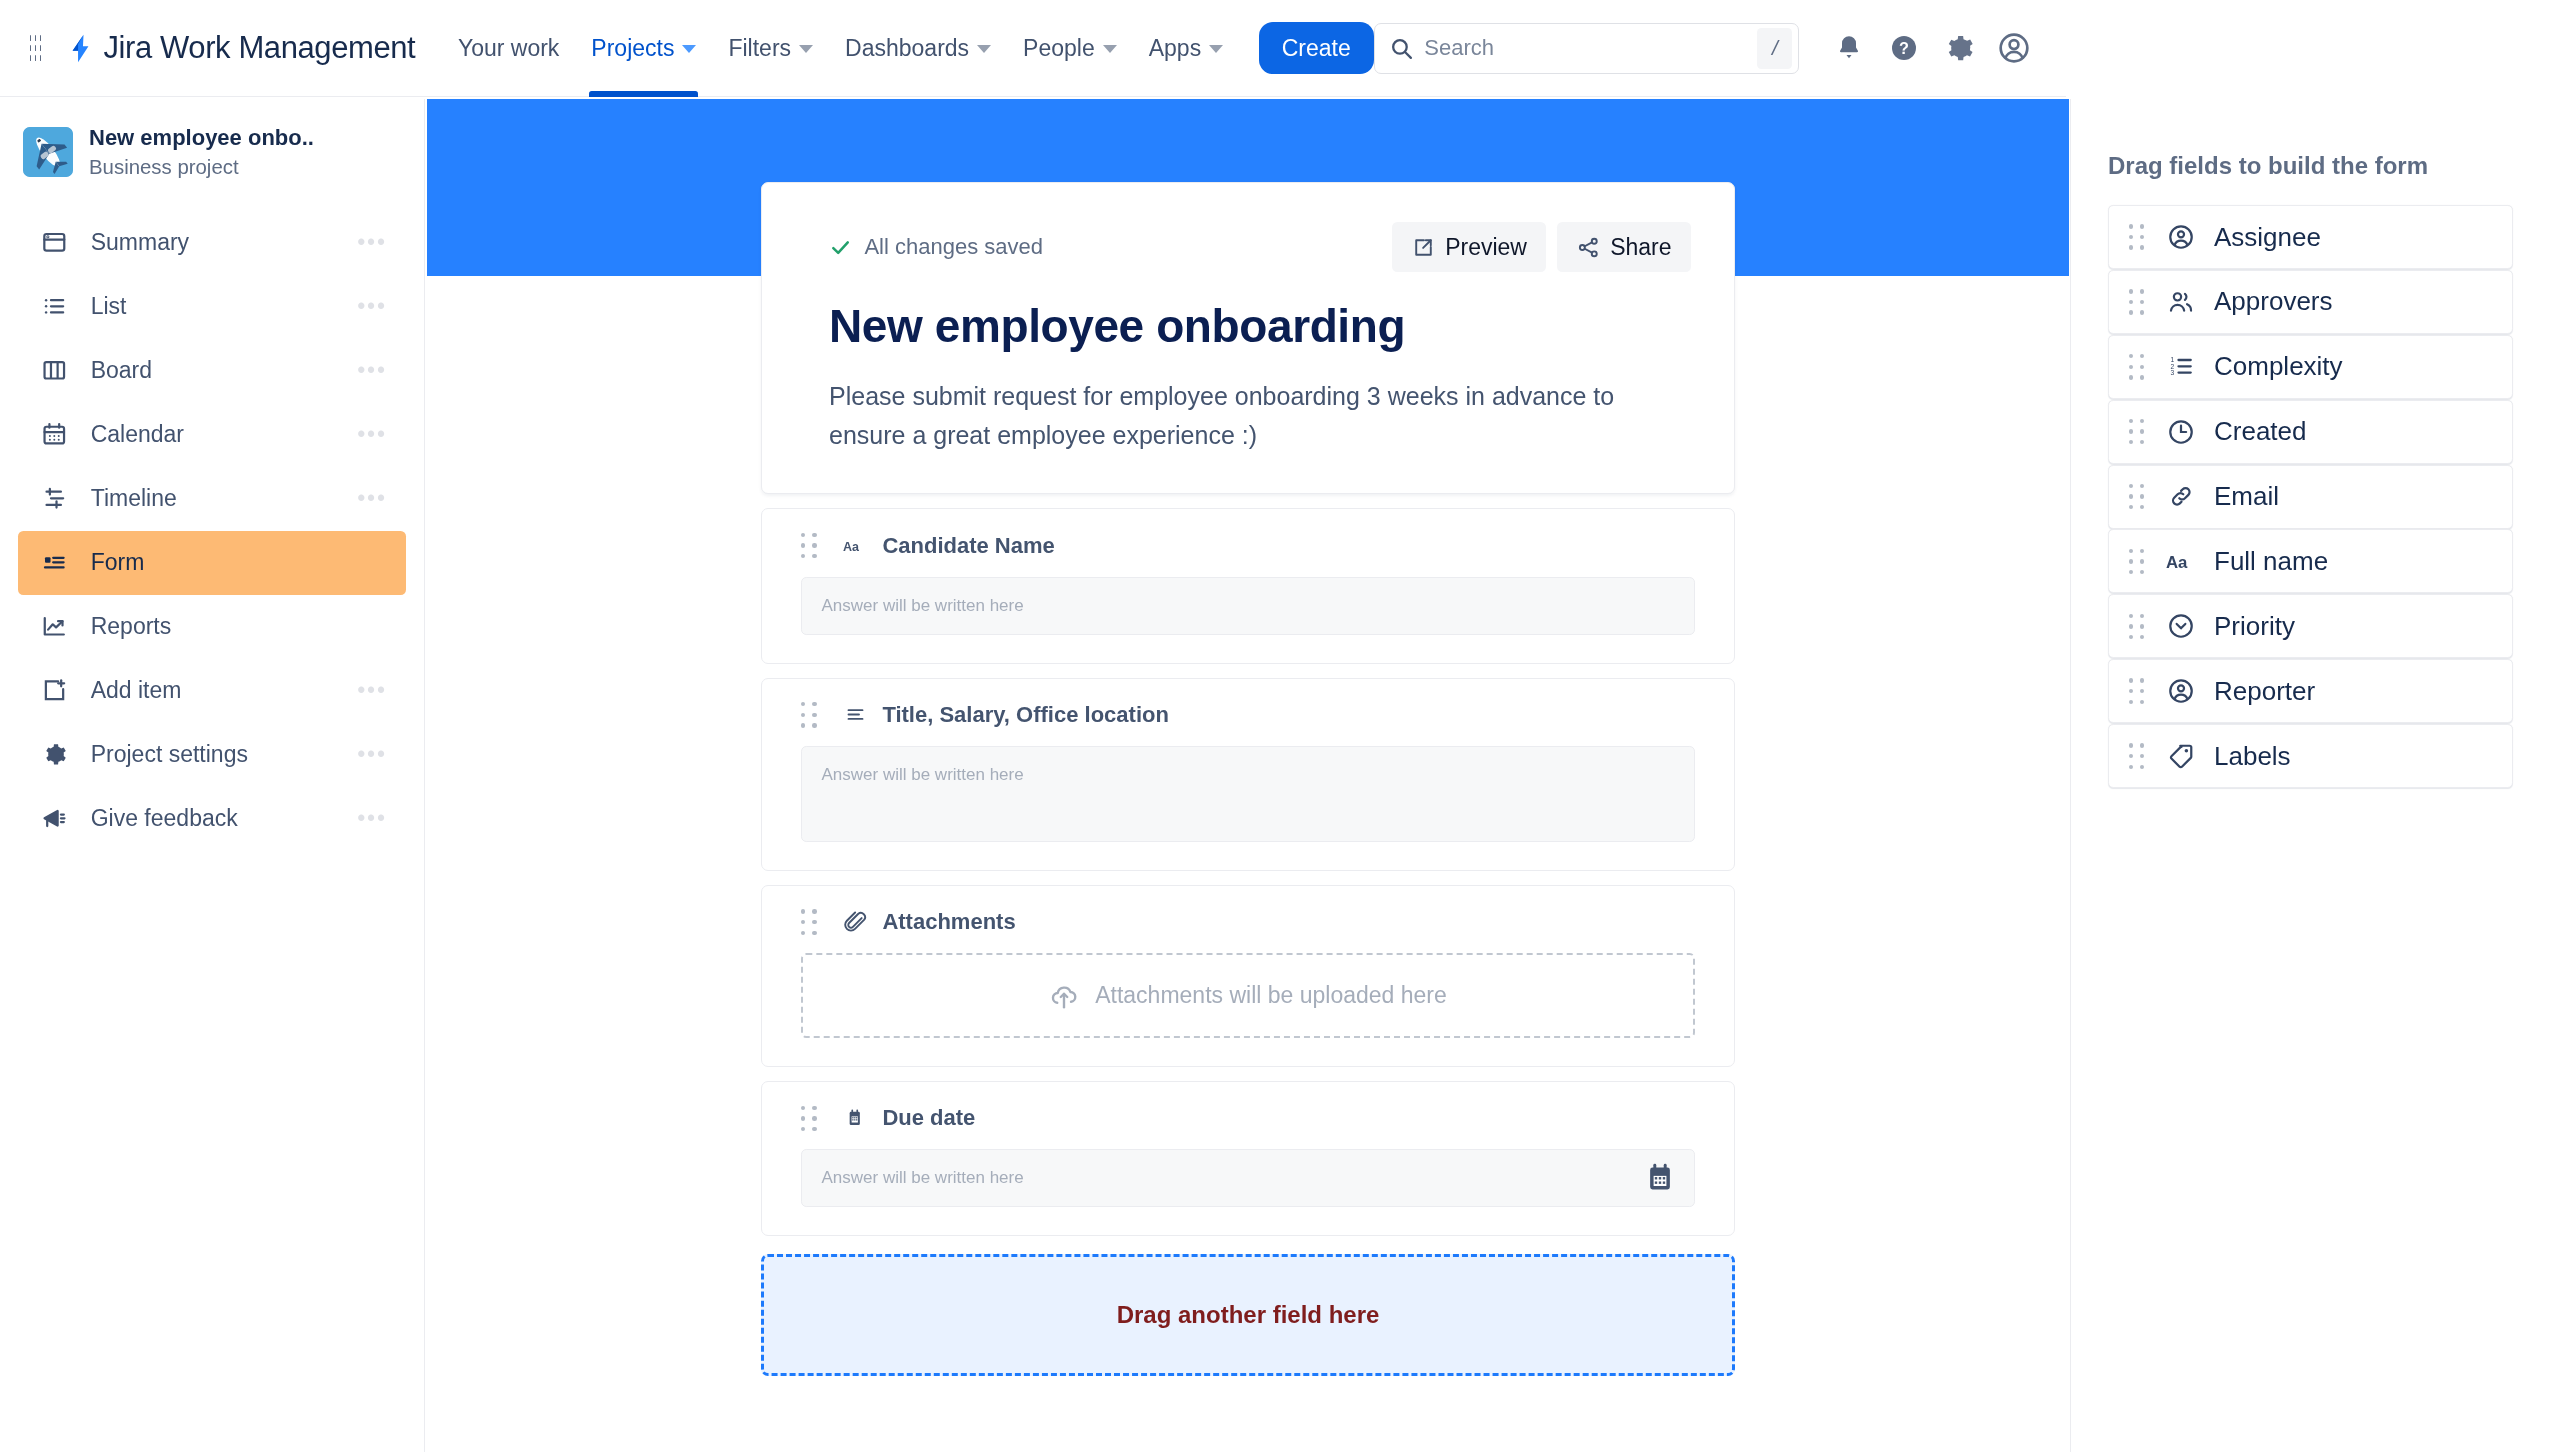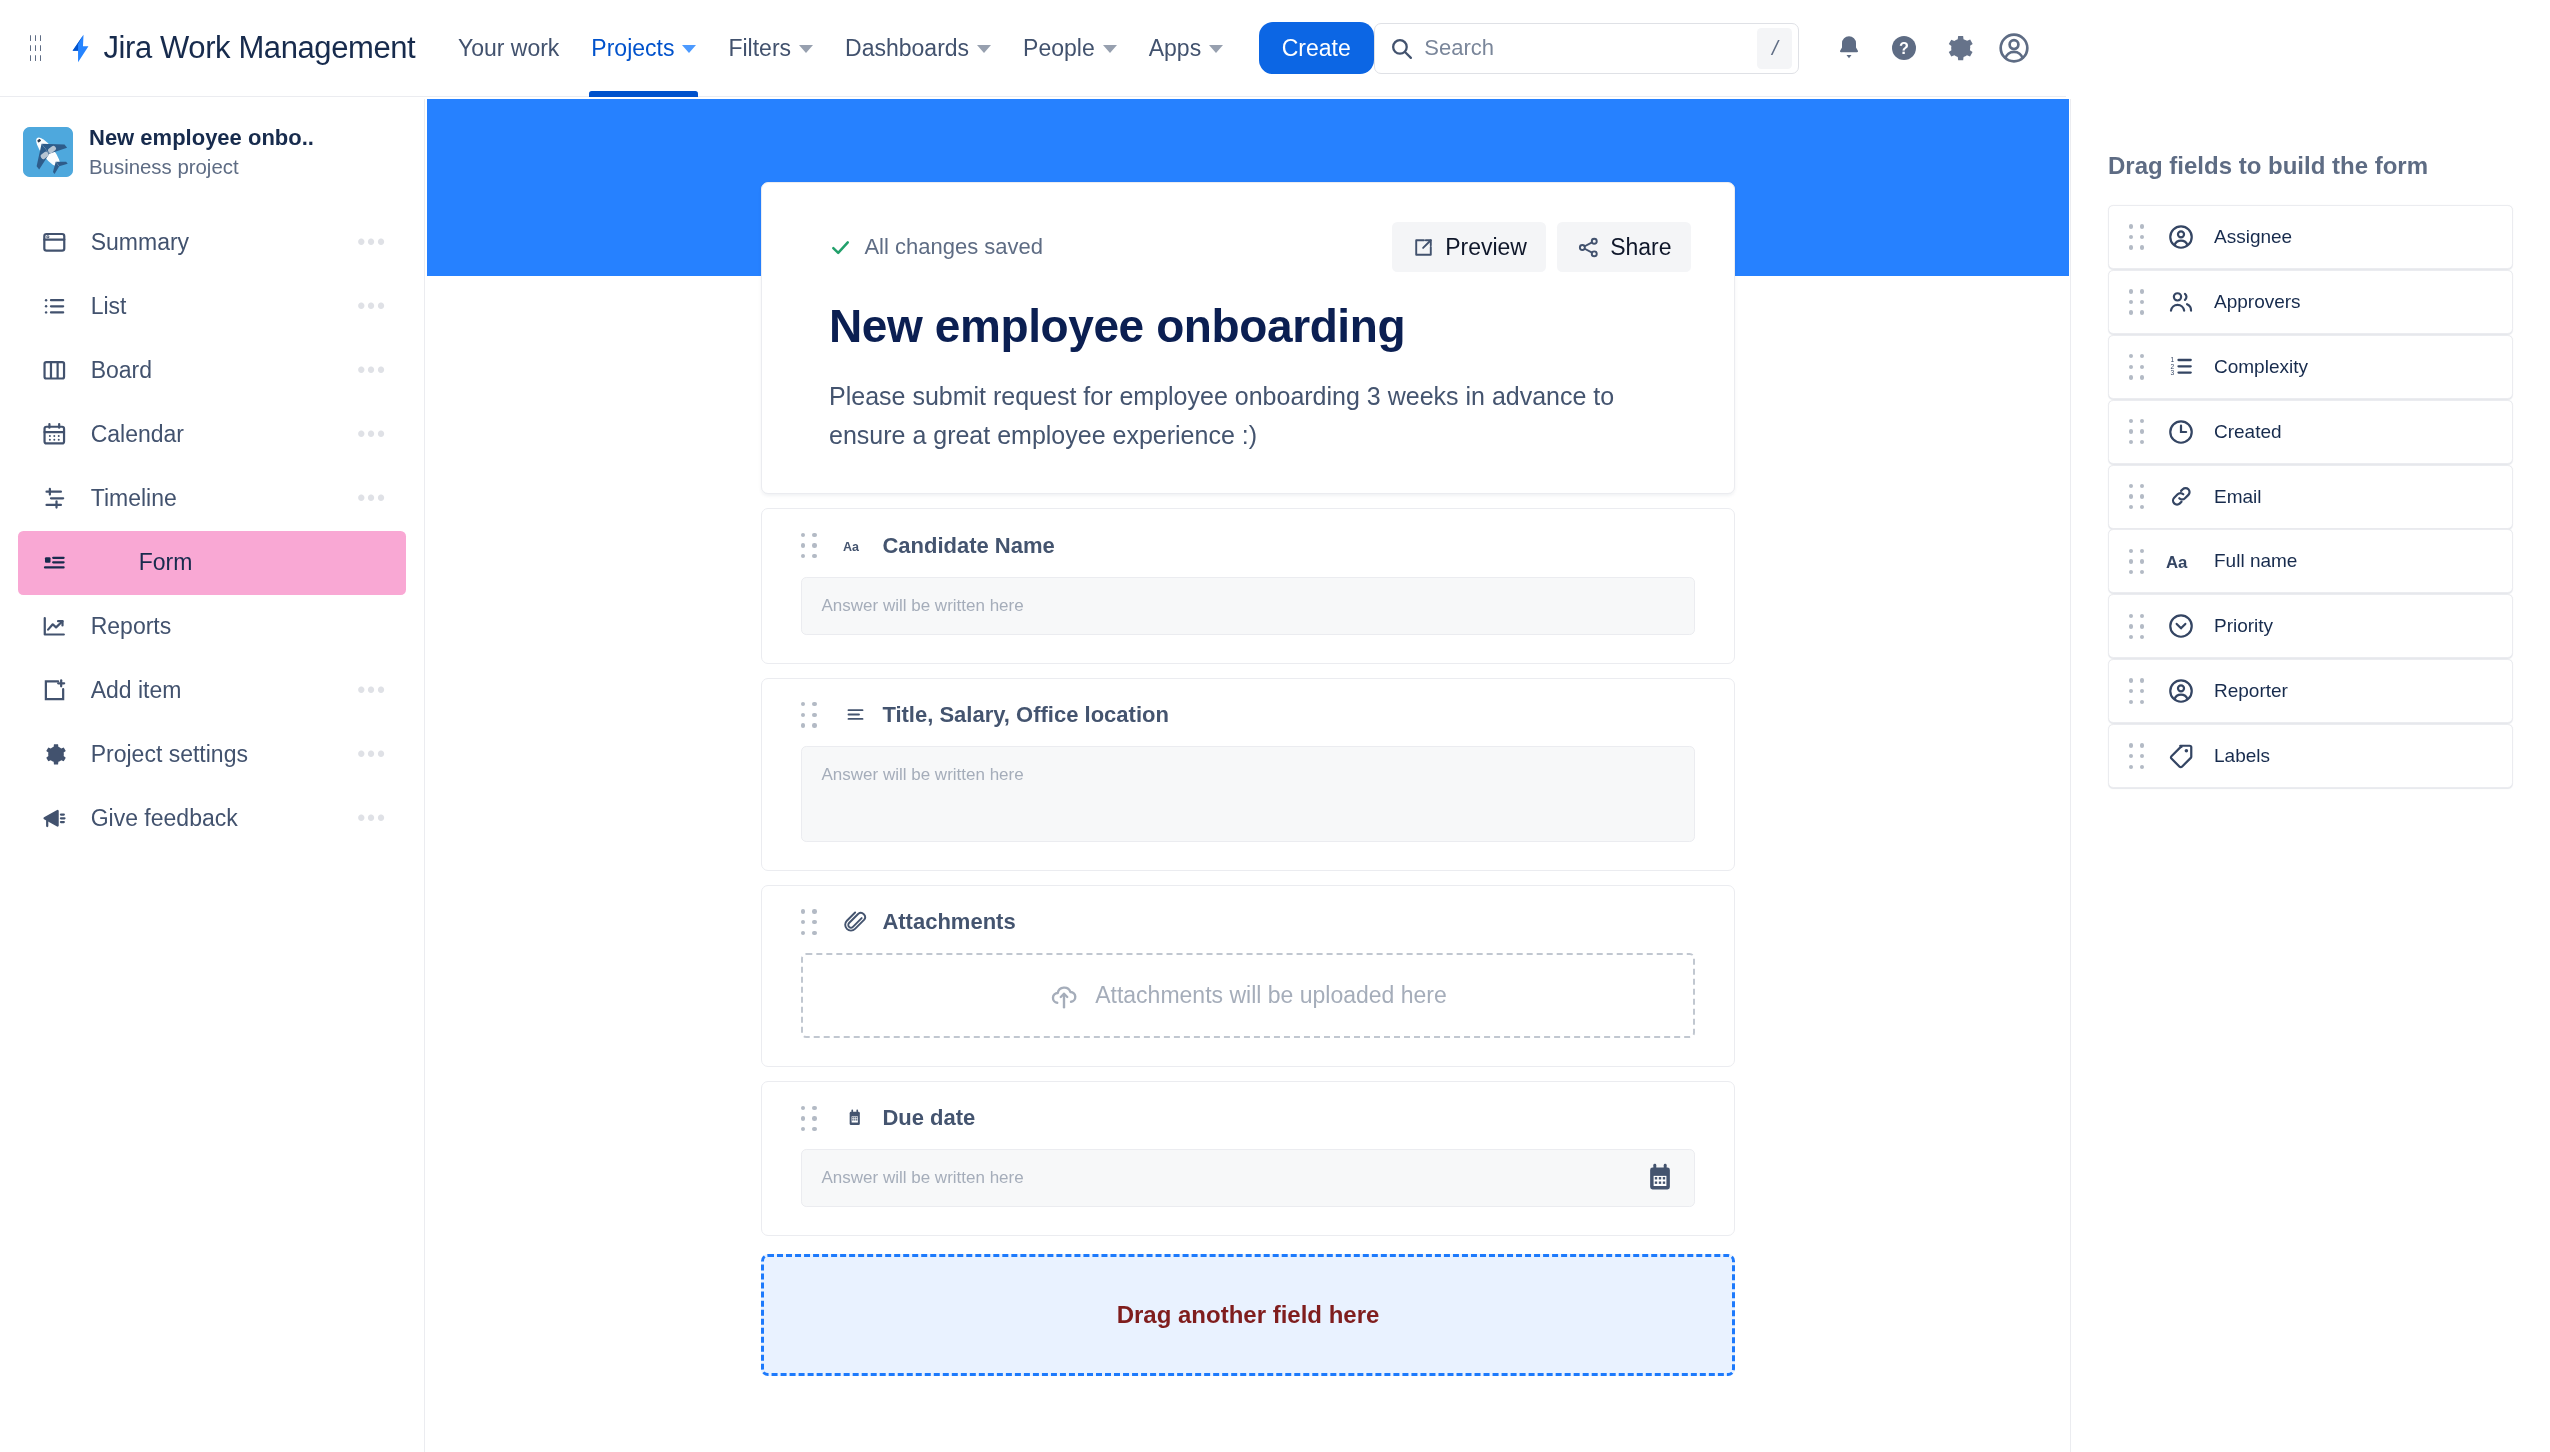--- a/index.html
+++ b/index.html
@@ -90,21 +90,21 @@
   .proj-name {
     font-size: 22px; font-weight: 700; color: #172b4d; line-height: 1.25;
     white-space: nowrap; overflow: hidden; text-overflow: ellipsis;
   }
   .proj-type { font-size: 20.4px; color: #5e6c84; line-height: 1.3; margin-top: 2.7px; }
 
   .navitem {
     display: flex; align-items: center; height: 64px; margin: 0 17.7px;
     padding: 0 19.5px; border-radius: 5.3px; cursor: pointer; position: relative;
   }
-  .navitem.selected { background: #f9a8d4; gap: 48px; }
+  .navitem.selected { background: #fdba74; }
   .navitem .ni-icon { width: 34px; flex: 0 0 34px; display: flex; align-items: center; justify-content: center; margin-right: 19.5px; }
   .navitem .ni-label { font-size: 23px; color: #42526e; white-space: nowrap; }
   .navitem.selected .ni-label { color: #172b4d; }
   .navitem .ni-more {
     margin-left: auto; font-size: 23px; color: #dfe1e6; letter-spacing: 1.8px; line-height: 0.4;
   }
 
   
   .canvas {
     position: absolute; top: 99px; left: 427px;
@@ -178,21 +178,21 @@
   }
   .rp-title { font-size: 24px; font-weight: 700; color: #5e6c84; margin-bottom: 25px; }
   .rp-item {
     height: 64px; background: #fff; border: 1.8px solid #ebecf0; border-radius: 5.3px;
     box-shadow: 0 0.9px 0.9px rgba(9,30,66,0.10);
     display: flex; align-items: center; padding: 0 19.5px; margin-bottom: 0.9px; cursor: grab;
   }
   .rp-item + .rp-item { margin-top: 0.9px; }
   .rp-item .grip { margin-right: 19.5px; }
   .rp-icon { width: 34px; flex: 0 0 34px; display: flex; align-items: center; justify-content: center; margin-right: 16px; }
-  .rp-label { font-size: 19px; color: #172b4d; white-space: nowrap; }
+  .rp-label { font-size: 26px; color: #172b4d; white-space: nowrap; }
 
   svg { display: block; }
 </style>
 </head>
 <body>
 
 <div class="topnav">
 
   <div class="appswitcher">
     <i></i>

